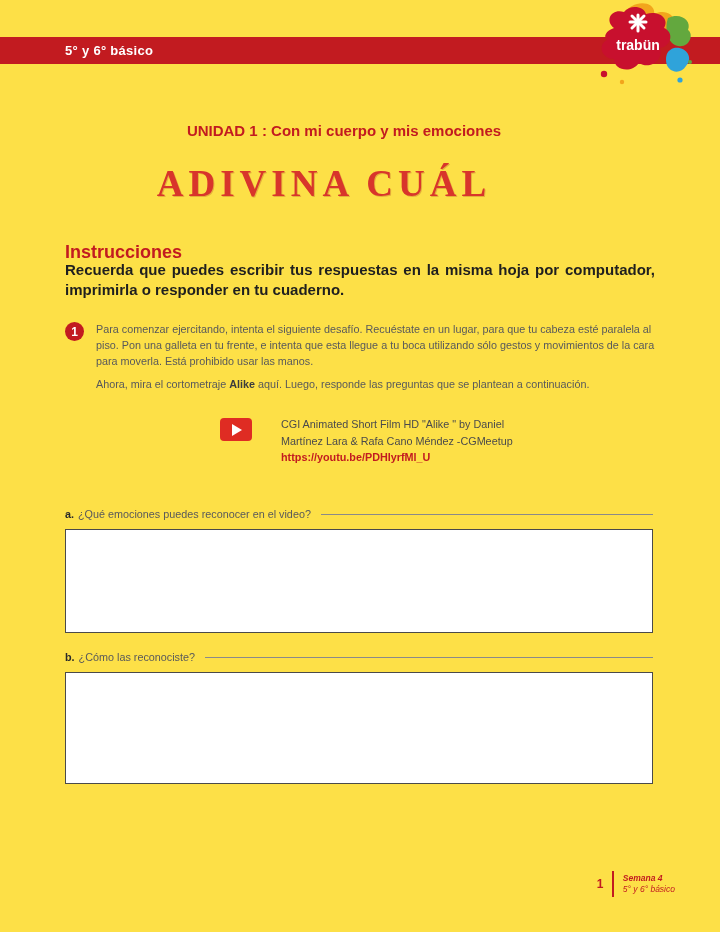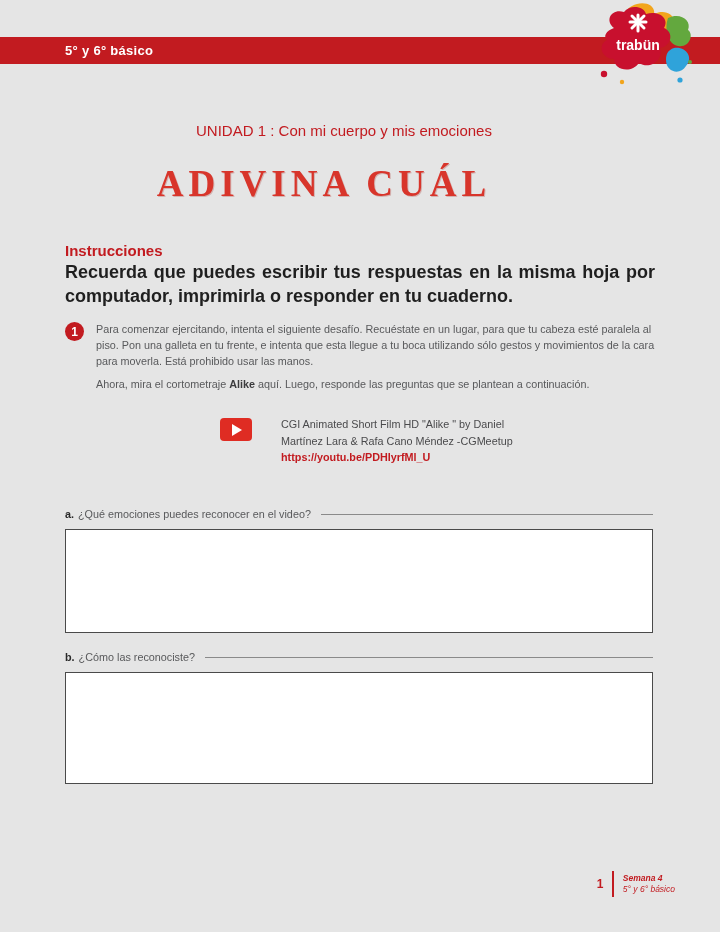--- a/index.html
+++ b/index.html
@@ -1,31 +1,31 @@
 <!DOCTYPE html>
 <html><head>
 <meta charset="utf-8">
 <style>
   * { margin:0; padding:0; box-sizing:border-box; }
   html,body { background:#ffffff; }
   body { font-family:"Liberation Sans", sans-serif; }
-  .page { position:relative; width:720px; height:932px; background:#e5e5e5; overflow:hidden; }
+  .page { position:relative; width:720px; height:932px; background:#fde047; overflow:hidden; }
 
   .header-bar { position:absolute; top:37px; left:0; width:720px; height:27px; background:#c21b20; display:flex; align-items:center; }
   .header-grade { color:#ffffff; font-weight:bold; font-size:13px; margin-left:65px; letter-spacing:.3px; }
 
   .logo { position:absolute; top:2px; right:24px; width:104px; height:88px; z-index:3; }
 
-  .unit-title { position:absolute; top:122px; left:0; width:648px; text-align:center; color:#c21b20; font-weight:normal; font-size:15px;padding-left:40px; }
+  .unit-title { position:absolute; top:122px; left:0; width:648px; text-align:center; color:#c21b20; font-weight:bold; font-size:15px;padding-left:40px; }
   .main-title { position:absolute; top:162px; left:0; width:648px; text-align:center; color:#d8352b;
                 font-size:37px; font-weight:800; letter-spacing:5px; font-family:Liberation Serif, serif;
                 text-shadow:1px 1px 0 rgba(160,30,25,0.25); }
 
-  .instr-heading { position:absolute; top:242px; left:65px; color:#c21b20; font-weight:bold; font-size:15px; }
-  .instr-body { position:absolute; top:260px; left:65px; width:590px; font-size:18px; font-weight:bold;
+  .instr-heading { position:absolute; top:242px; left:65px; color:#c21b20; font-weight:bold; font-size:18px; }
+  .instr-body { position:absolute; top:260px; left:65px; width:590px; font-size:15px; font-weight:bold;
                 color:#1f1f1f; text-align:justify; line-height:1.35; }
 
   .activity { position:absolute; top:321px; left:65px; width:592px; display:flex; gap:12px; }
   .num-circle { width:19px; height:19px; border-radius:50%; background:#c21b20; color:#fff; font-weight:bold;
                 font-size:12px; display:flex; align-items:center; justify-content:center; flex-shrink:0; margin-top:1px; }
   .activity-text { font-size:10.8px; color:#58595b; line-height:1.5; }
   .activity-text p + p { margin-top:6px; }
   .activity-text b { color:#3c3c3e; }
 
   .video-block { position:absolute; top:416px; left:220px; display:flex; gap:29px; align-items:flex-start; }

